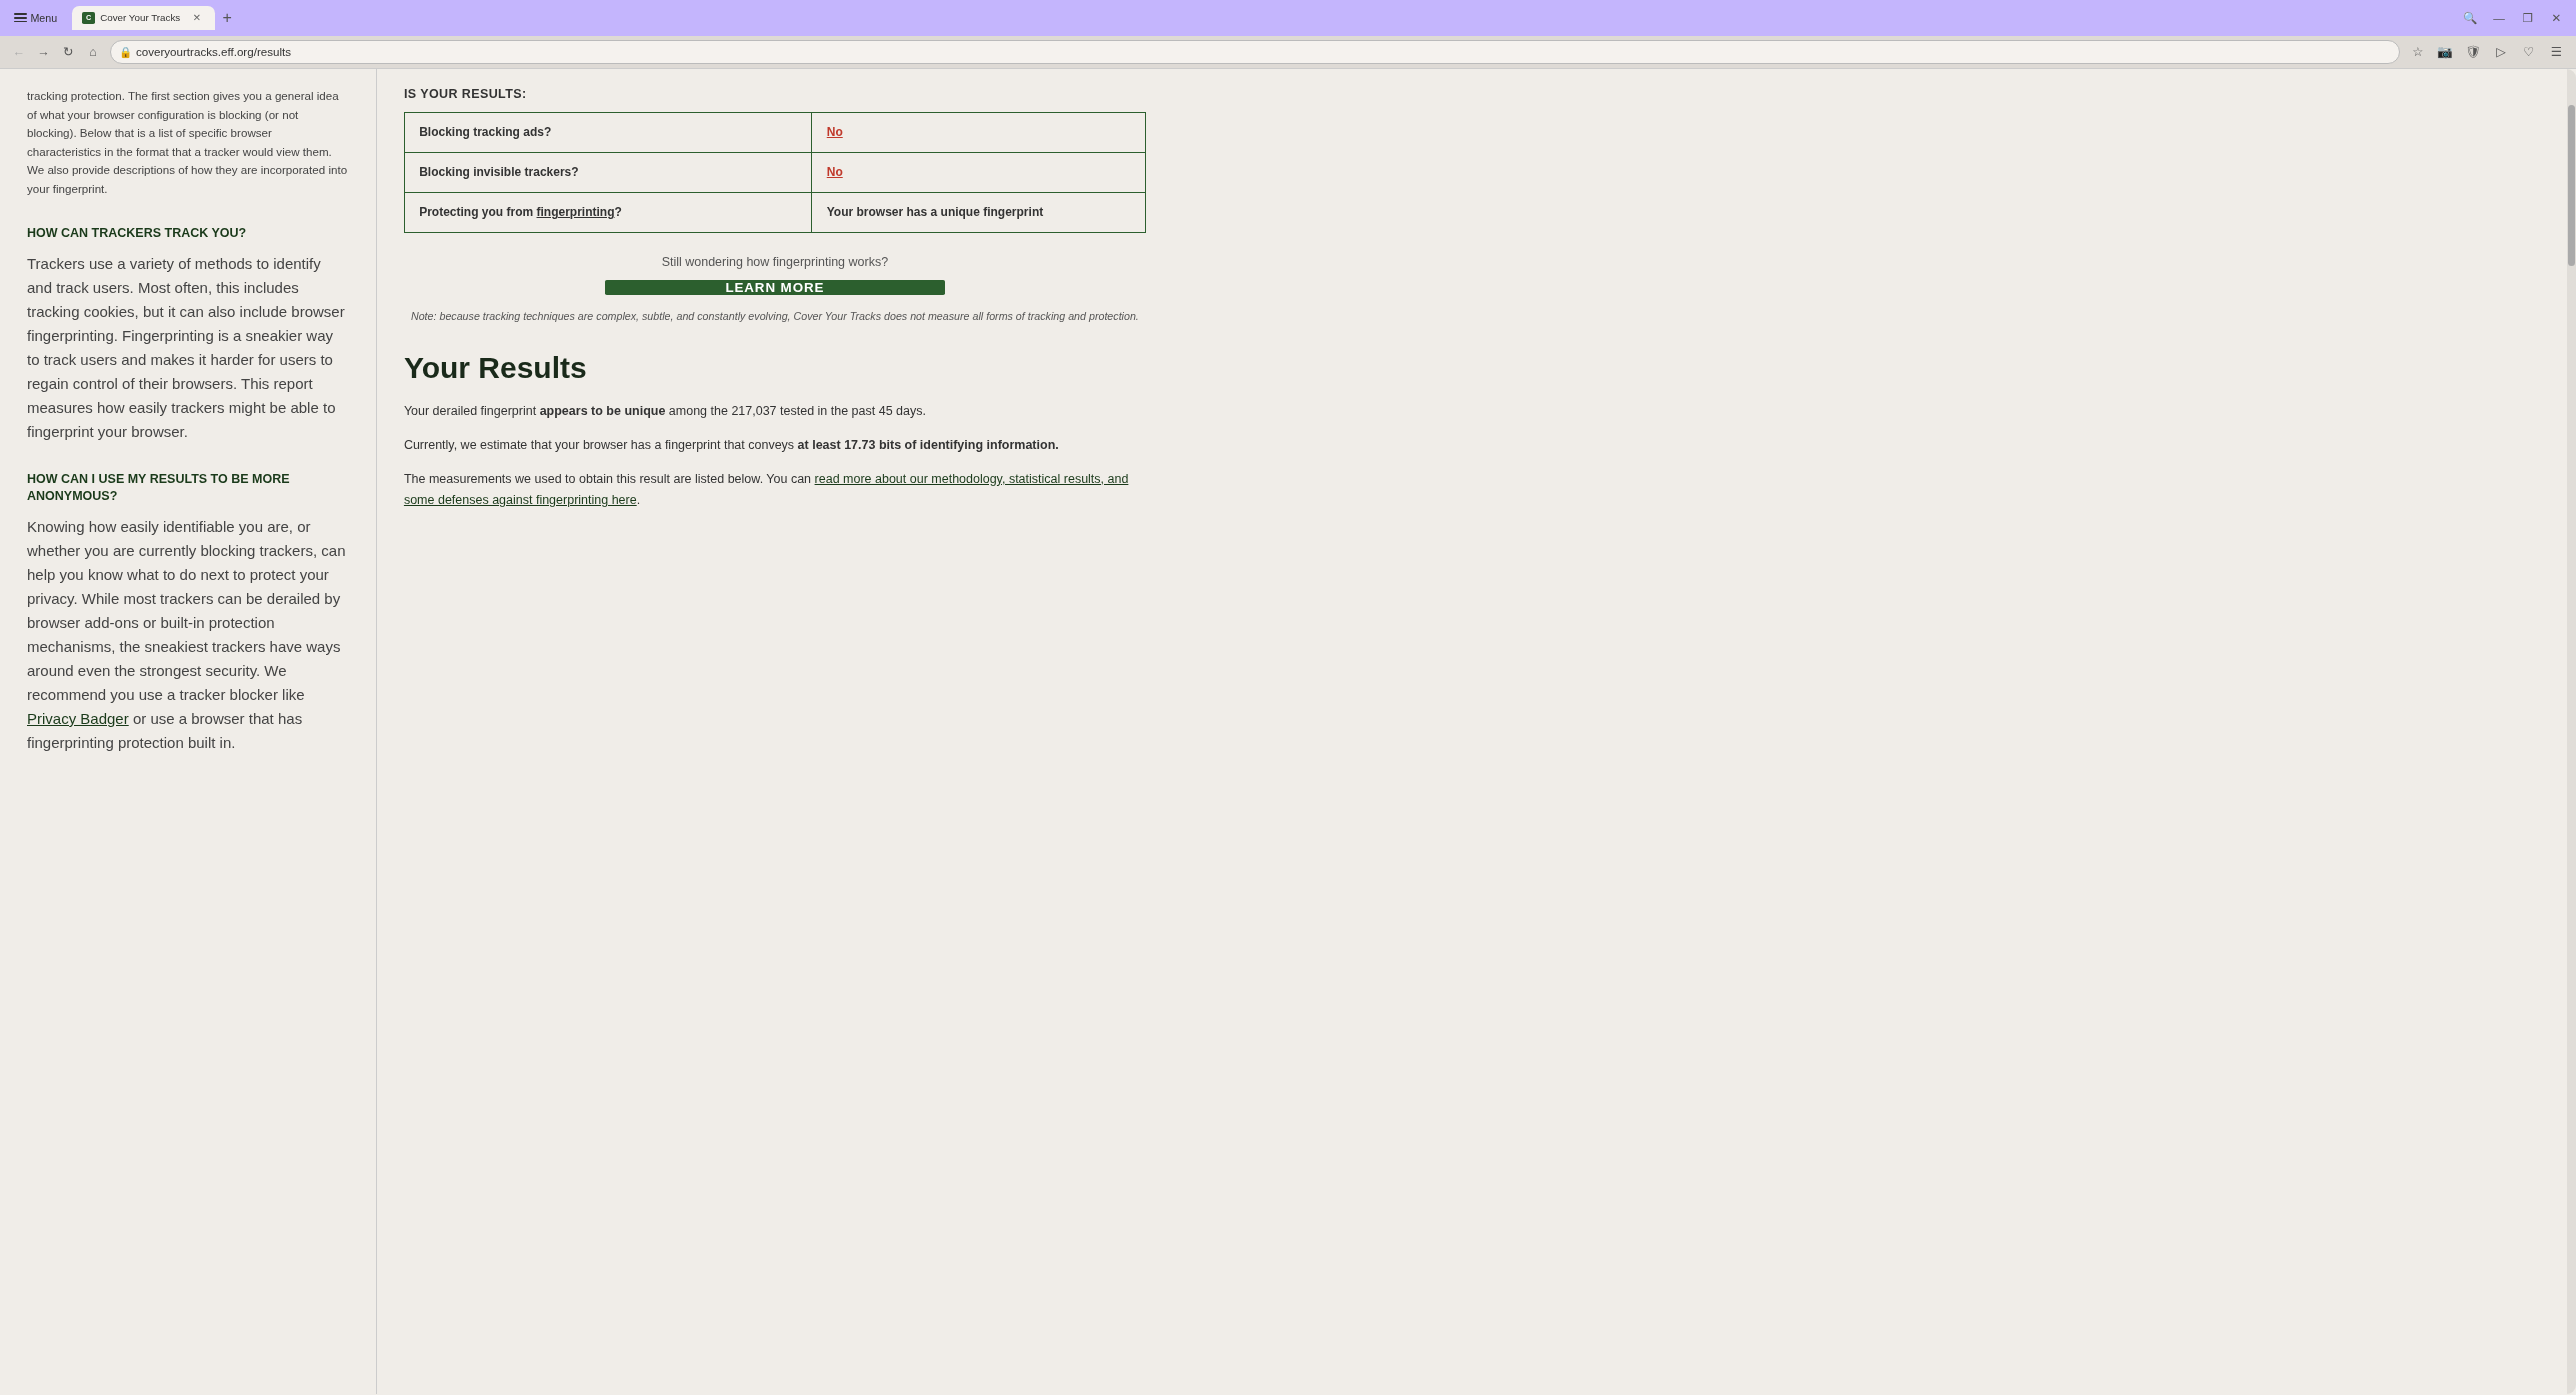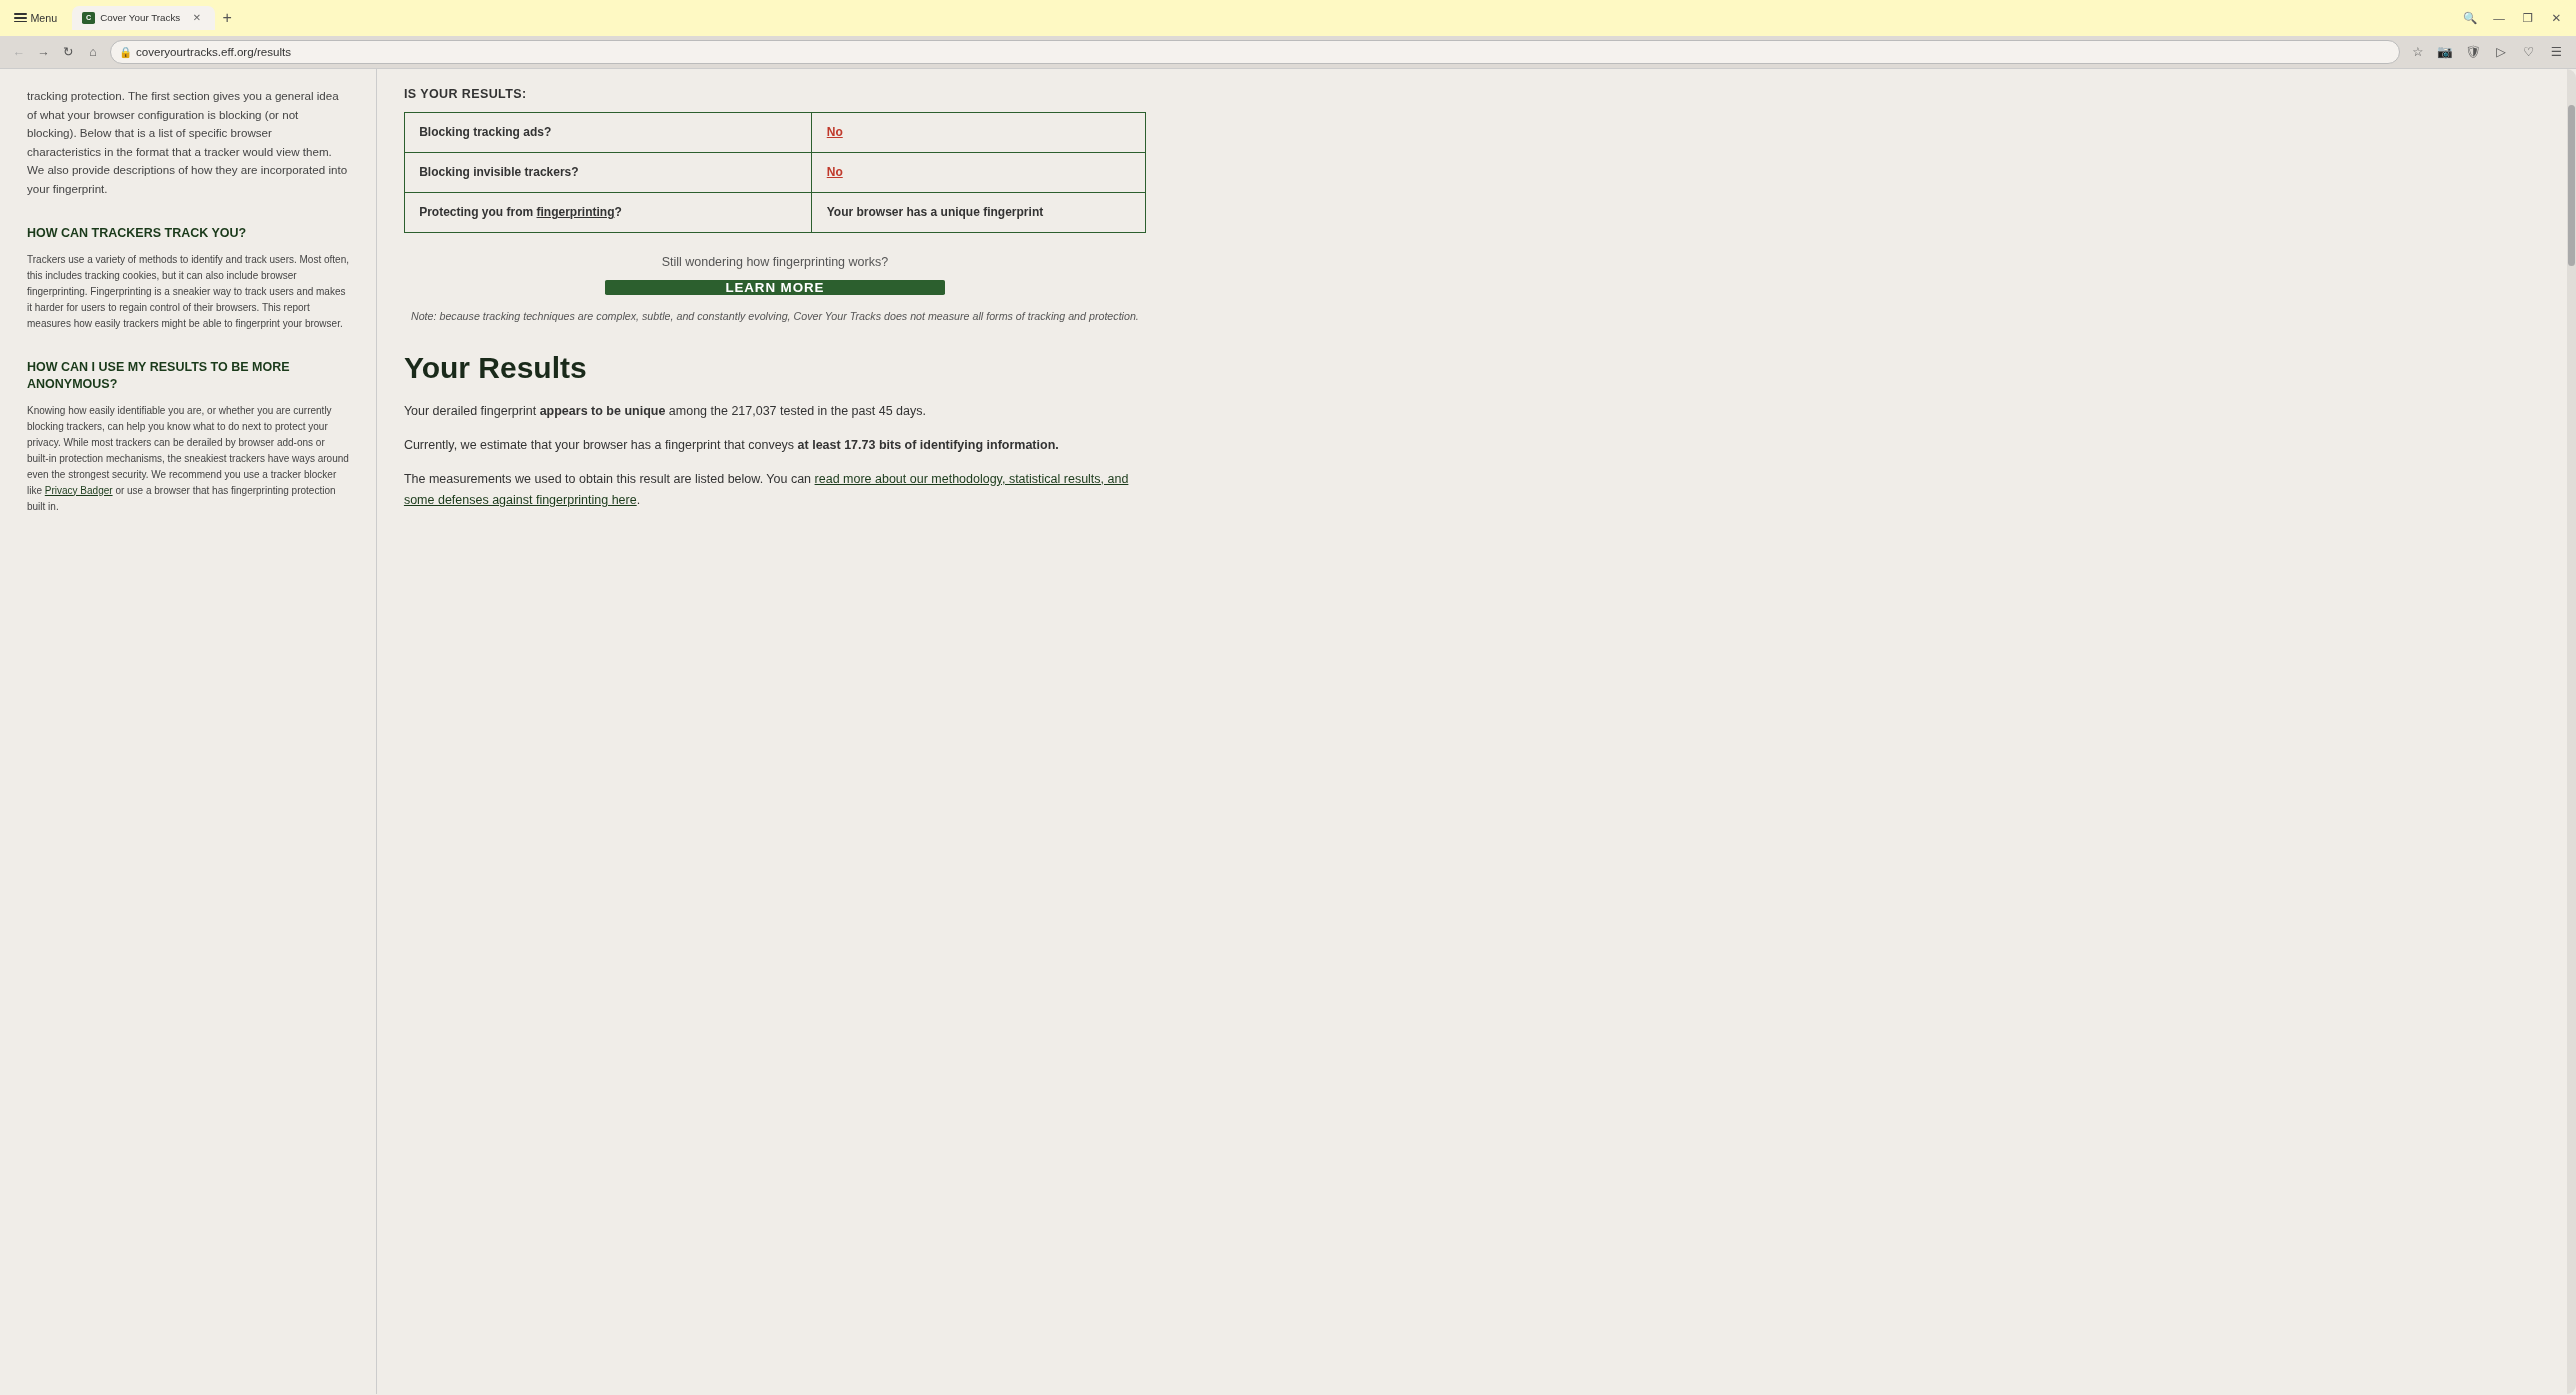--- a/index.html
+++ b/index.html
@@ -15,21 +15,21 @@
     .browser-chrome {
       background: #e8e4e0;
       border-bottom: 0.9px solid #ccc;
     }
 
     .title-bar {
       display: flex;
       align-items: center;
       padding: 5.4px 7.2px;
       gap: 7.2px;
-      background: #fef9c3;
+      background: #c4b5fd;
     }
 
     .menu-btn {
       display: flex;
       align-items: center;
       gap: 3.6px;
       padding: 2.7px 7.2px;
       font-size: 10.7px;
       cursor: pointer;
       border-radius: 2.7px;
@@ -265,21 +265,21 @@
 
     .sidebar-section h3 {
       font-size: 12.5px;
       font-weight: bold;
       color: #1a3a1a;
       margin-bottom: 9px;
       line-height: 1.4;
     }
 
     .sidebar-section p {
-      font-size: 10px;
+      font-size: 15px;
       color: #444;
       line-height: 1.6;
     }
 
     .sidebar-section a {
       color: #1a3a1a;
       text-decoration: underline;
     }
 
     

